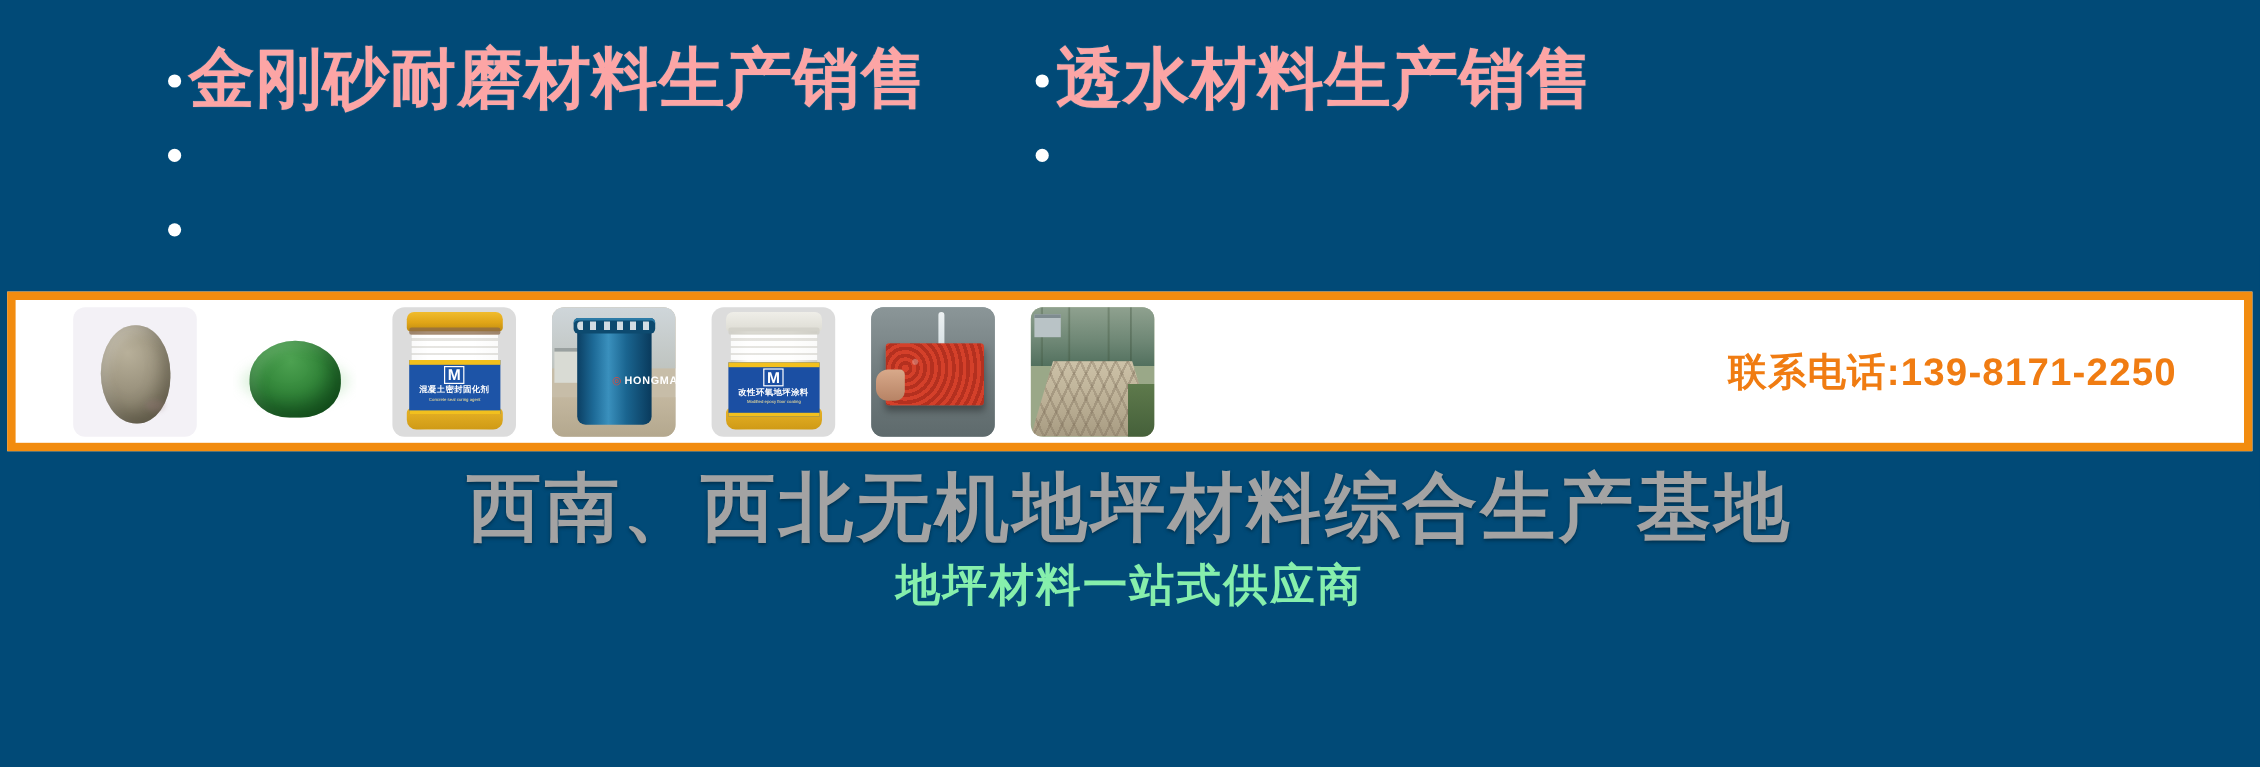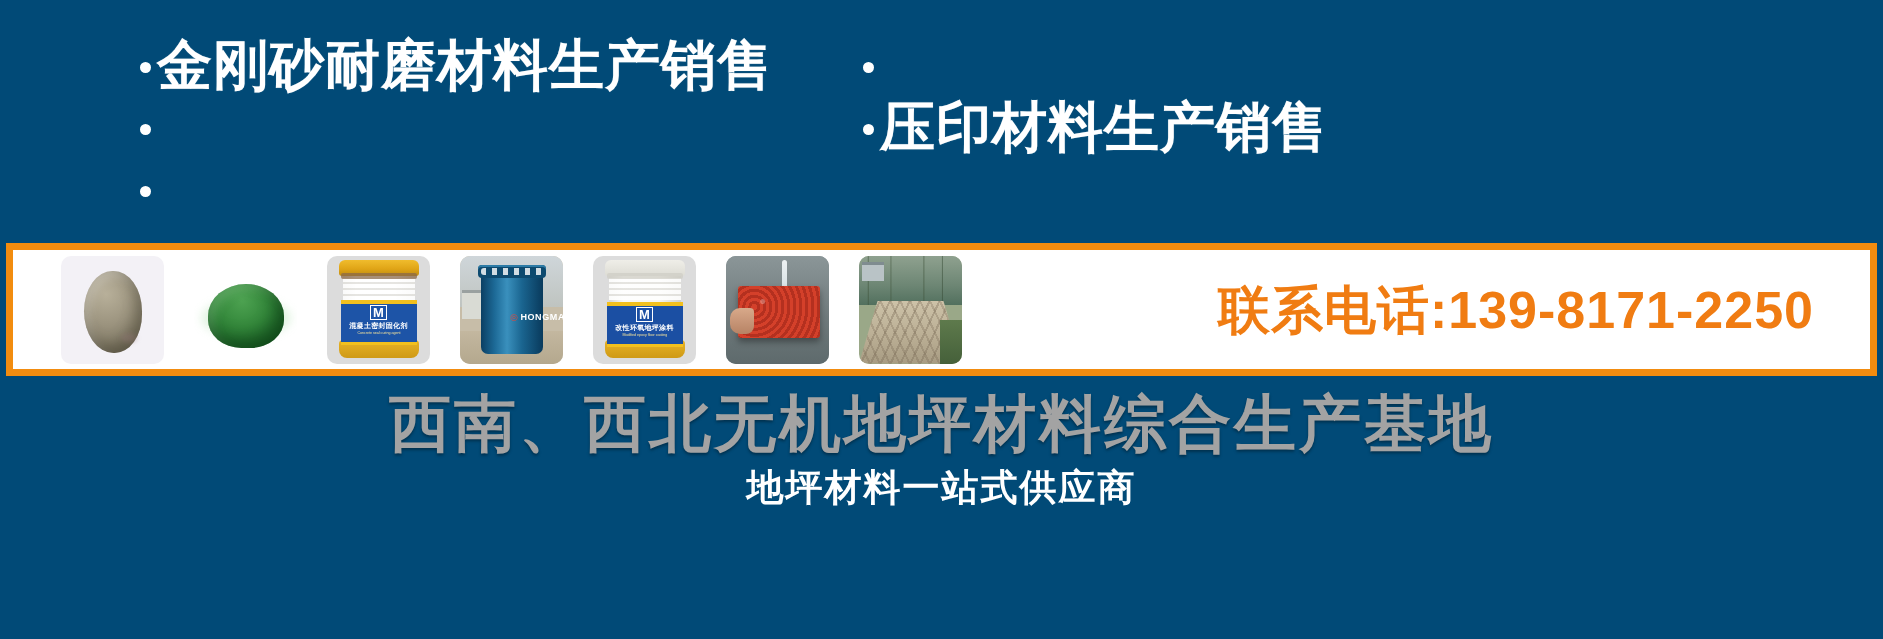--- a/index.html
+++ b/index.html
@@ -19,21 +19,21 @@
     display:flex;
     box-sizing:border-box;
   }
   .col{
     display:flex;flex-direction:column;justify-content:flex-start;
   }
   .col-left{width:855px;padding-left:140px;box-sizing:border-box;}
   .col-right{width:1028px;padding-left:8px;box-sizing:border-box;}
   .bullet-line{
     display:flex;align-items:center;
-    color:#ffffff;
+    color:#fca5a5;
     font-size:55px;
     font-weight:bold;
     line-height:1.02;
     height:62px;
     letter-spacing:1px;
     white-space:nowrap;
     text-shadow:0 0 1px rgba(255,255,255,0.4);
   }
   .bullet-line .dot{
     display:inline-block;
@@ -228,42 +228,42 @@
   .t-path .grass{
     position:absolute;right:0;bottom:0;width:22px;height:40%;
     background:linear-gradient(180deg,#5e7a4c 0%,#45603a 100%);
   }
 
   
   .phone{
     margin-left:auto;
     padding-right:56px;
     color:#F07C12;
-    font-size:52px;
+    font-size:32px;
     font-weight:bold;
     letter-spacing:1px;
     white-space:nowrap;
     line-height:1;
   }
   
   .headline{
     position:absolute;left:0;top:388px;width:1883px;
     text-align:center;
     color:#a3a3a3;
     font-size:62px;
     font-weight:bold;
     letter-spacing:3px;
     line-height:1.15;
     white-space:nowrap;
     text-shadow:0 2px 3px rgba(0,0,0,.35);
   }
   .subline{
     position:absolute;left:0;top:466px;width:1883px;
     text-align:center;
-    color:#ffffff;
+    color:#86efac;
     font-size:37px;
     font-weight:bold;
     letter-spacing:2px;
     line-height:1.2;
     white-space:nowrap;
   }
 </style>
 </head>
 <body>
 
@@ -280,24 +280,24 @@
         <span class="dot"></span>
       </div>
       <div class="bullet-line">
         <span class="dot"></span>
       </div>
     </div>
 
     <div class="col col-right">
       <div class="bullet-line">
         <span class="dot"></span>
-      </div>
-      <div class="bullet-line">
-        <span class="dot"></span>
-        <span class="bl-txt">压印材料生产销售</span>
+        <span class="bl-txt">透水材料生产销售</span>
+      </div>
+      <div class="bullet-line">
+        <span class="dot"></span>
       </div>
     </div>
 
   </div>
 
   <div class="strip">
 
     <div class="thumbs">
 
       <div class="thumb t-powder-grey">

